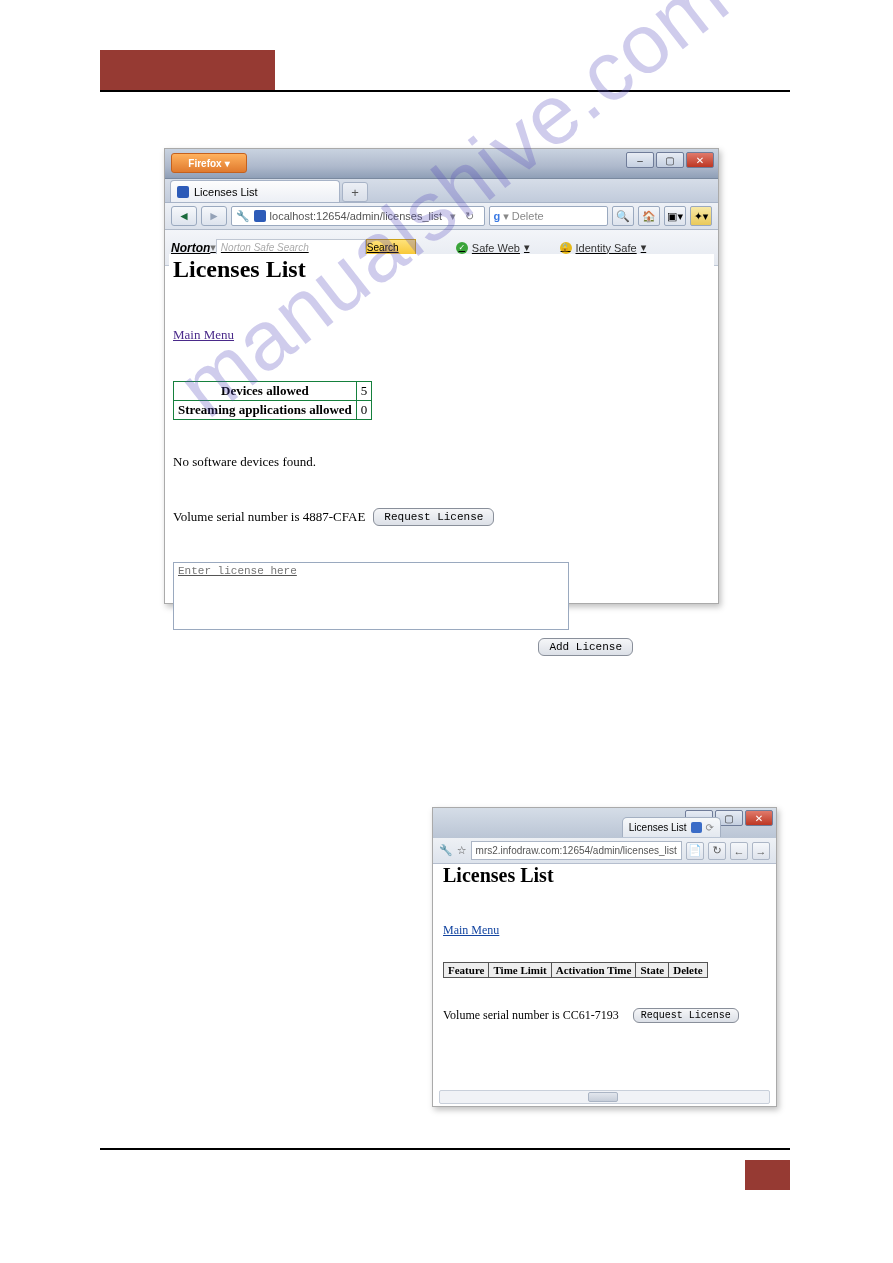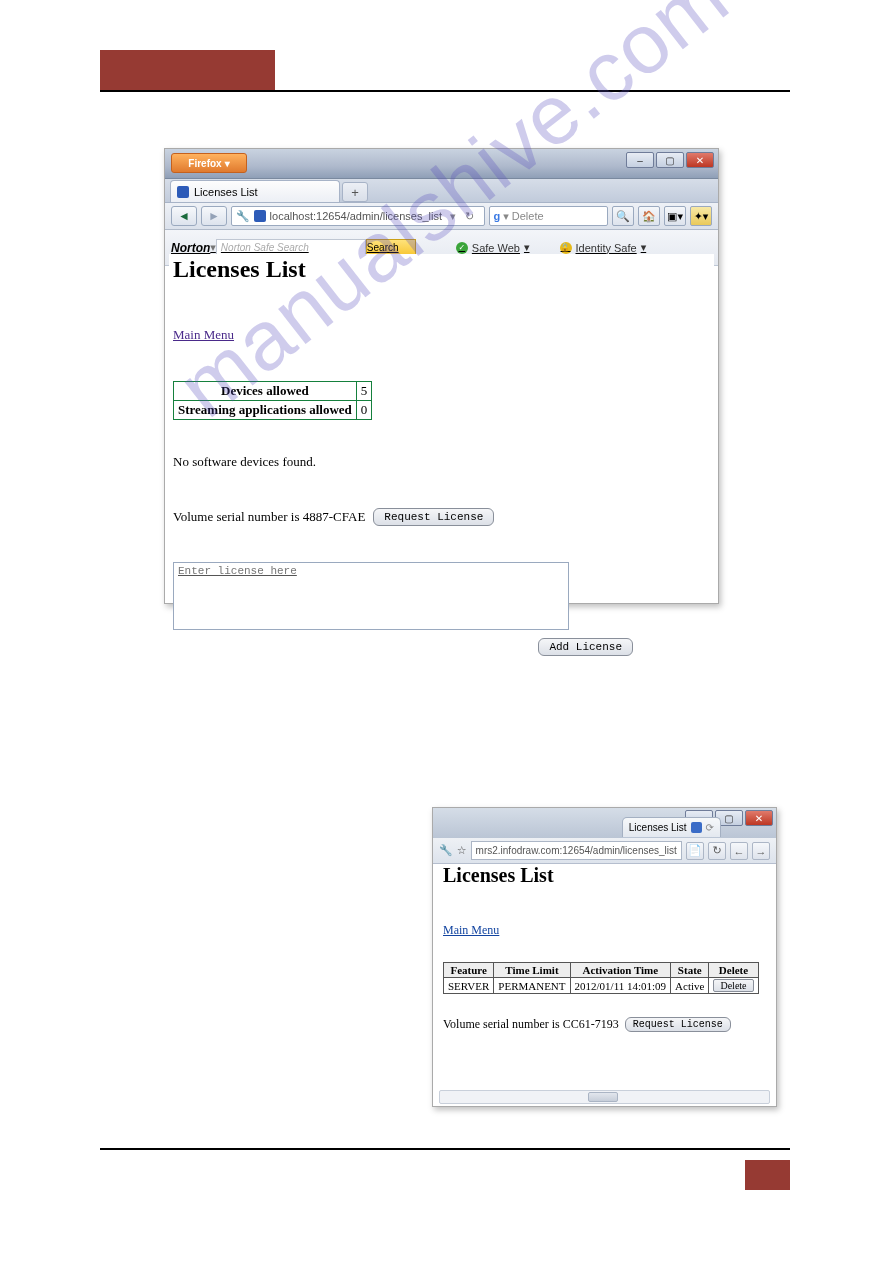--- a/index.html
+++ b/index.html
@@ -195,21 +195,21 @@
       font-family: "Times New Roman", serif; color:#000;
     }
     .page2 h1 { font-size: 20px; font-weight: bold; }
     .page2 .mm2 { color:#1244a0; text-decoration: underline; font-size:12px; display:inline-block; margin-top: 36px; }
     .nums { margin-top: 30px; font-size: 12px; }
     .lictbl2 { margin-top: 24px; border-collapse: collapse; font-size: 11px; }
     .lictbl2 th, .lictbl2 td { border: 1px solid #555; padding: 1px 4px; }
     .lictbl2 th { background:#eee; font-weight: bold; }
     .del-btn { font-family: Tahoma; font-size:10px; padding: 0 6px;
       background: linear-gradient(#f4f5f7,#dde1e8); border:1px solid #898f9a; border-radius:2px;}
-    .vsn2 { margin-top: 23px; font-size:12px; display:flex; align-items:flex-start; gap:6px; }
+    .vsn2 { margin-top: 30px; font-size:12px; display:flex; align-items:flex-start; gap:14px; }
     .chrome-scroll {
       position:absolute; bottom:2px; left:6px; right:6px; height:14px;
       background:#f0f2f6; border:1px solid #c8cfda; border-radius:2px;
     }
     .chrome-thumb { position:absolute; top:1px; left:45%; width:30px; height:10px;
       background:linear-gradient(#e2e6ed,#c7ced9); border:1px solid #aab4c4; border-radius:2px;}
 
     
     .wm {
       position:absolute; top: 360px; left: 160px;
@@ -351,29 +351,20 @@
     <a class="mm2">Main Menu</a>
     <table class="lictbl2">
       <tbody>
           <tr>
         <th>Feature</th>
         <th>Time Limit</th>
         <th>Activation Time</th>
         <th>State</th>
         <th>Delete</th>
       </tr>
-      <tr>
-        <td>SERVER</td>
-        <td>PERMANENT</td>
-        <td>2012/01/11 14:01:09</td>
-        <td>Active</td>
-        <td>
-          <button class="del-btn">Delete</button>
-        </td>
-      </tr>
     </tbody>
       </table>
     <div class="vsn2">
       <span>Volume serial number is CC61-7193</span>
       <button class="btn-ui" style="font-size:10px;padding:1px 7px">Request License</button>
     </div>
   </div>
   <div class="chrome-scroll">
     <div class="chrome-thumb"></div>
   </div>

